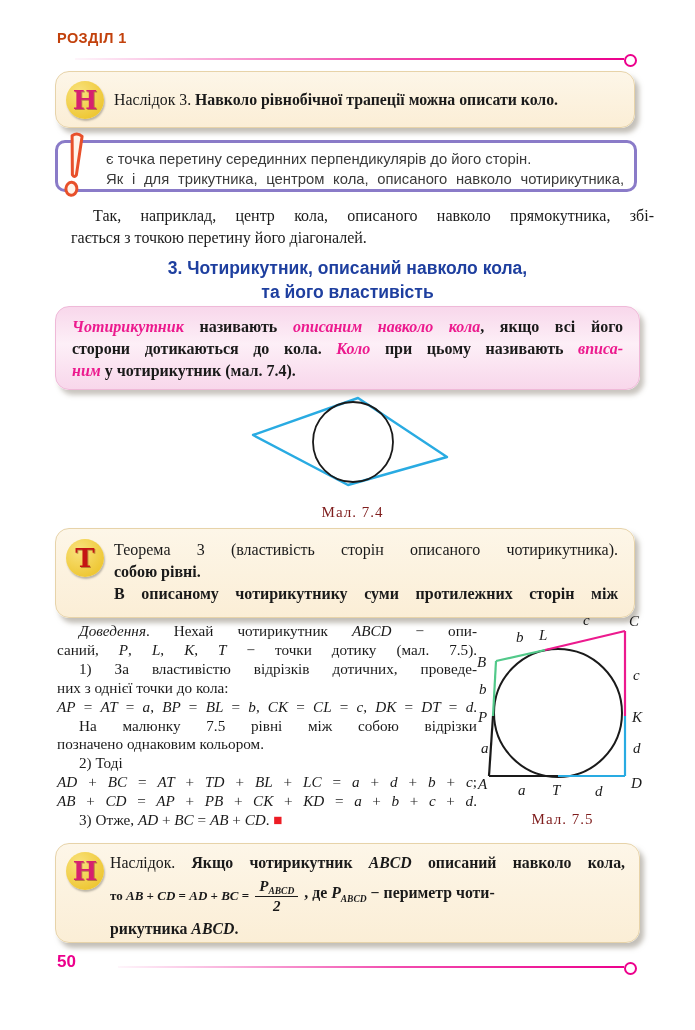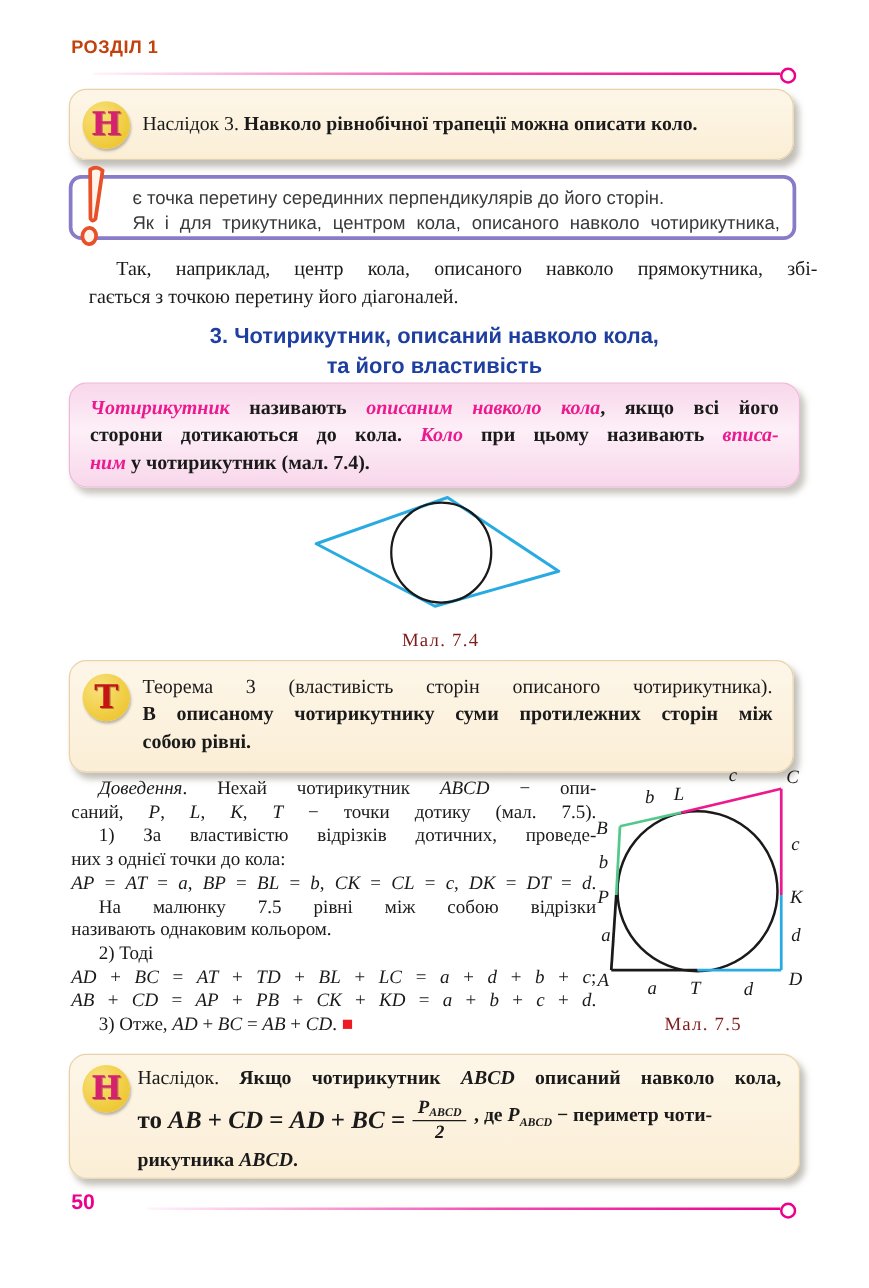--- a/index.html
+++ b/index.html
@@ -113,32 +113,32 @@
     <svg width="235" height="102" viewBox="0 0 235 102">
       <polygon points="123,5 212,64 113,92 18,42" fill="none" stroke-width="2.4" stroke-linejoin="round" stroke="#29abe2"></polygon>
       <circle cx="118" cy="49" r="40" fill="none" stroke-width="1.8" stroke="#1a1a1a"></circle>
     </svg>
     <div class="fig-caption">Мал. 7.4</div>
   </div>
 
   <div class="cream-box" style="left:55px;top:528px;width:580px;height:90px;padding:10px 16px 10px 58px;">
     <div class="badge badge-t" style="left:10px;top:10px;">Т</div>
     <div class="rich jl"><span class="seg-r">Теорема 3 (властивість сторін описаного чотирикутника).</span></div>
+    <div class="rich"><span class="seg-b">собою рівні.</span></div>
     <div class="rich jl"><span class="seg-b">В описаному чотирикутнику суми протилежних сторін між</span></div>
-    <div class="rich"><span class="seg-b">собою рівні.</span></div>
   </div>
 
   <div class="proof">
     <div class="pl ind jl"><span class="seg-i">Доведення</span><span class="seg-r">. Нехай чотирикутник </span><span class="seg-i">ABCD</span><span class="seg-r"> − опи-</span></div>
     <div class="pl jl"><span class="seg-r">саний, </span><span class="seg-i">P</span><span class="seg-r">, </span><span class="seg-i">L</span><span class="seg-r">, </span><span class="seg-i">K</span><span class="seg-r">, </span><span class="seg-i">T</span><span class="seg-r"> − точки дотику (мал. 7.5).</span></div>
     <div class="pl ind jl"><span class="seg-r">1) За властивістю відрізків дотичних, проведе-</span></div>
     <div class="pl"><span class="seg-r">них з однієї точки до кола:</span></div>
     <div class="pl jl"><span class="seg-i">AP</span><span class="seg-r"> = </span><span class="seg-i">AT</span><span class="seg-r"> = </span><span class="seg-i">a</span><span class="seg-r">, </span><span class="seg-i">BP</span><span class="seg-r"> = </span><span class="seg-i">BL</span><span class="seg-r"> = </span><span class="seg-i">b</span><span class="seg-r">, </span><span class="seg-i">CK</span><span class="seg-r"> = </span><span class="seg-i">CL</span><span class="seg-r"> = </span><span class="seg-i">c</span><span class="seg-r">, </span><span class="seg-i">DK</span><span class="seg-r"> = </span><span class="seg-i">DT</span><span class="seg-r"> = </span><span class="seg-i">d</span><span class="seg-r">.</span></div>
     <div class="pl ind jl"><span class="seg-r">На малюнку 7.5 рівні між собою відрізки</span></div>
-    <div class="pl"><span class="seg-r">називають однаковим кольором.</span></div>
+    <div class="pl"><span class="seg-r">позначено однаковим кольором.</span></div>
     <div class="pl ind"><span class="seg-r">2) Тоді</span></div>
     <div class="pl jl"><span class="seg-i">AD</span><span class="seg-r"> + </span><span class="seg-i">BC</span><span class="seg-r"> = </span><span class="seg-i">AT</span><span class="seg-r"> + </span><span class="seg-i">TD</span><span class="seg-r"> + </span><span class="seg-i">BL</span><span class="seg-r"> + </span><span class="seg-i">LC</span><span class="seg-r"> = </span><span class="seg-i">a</span><span class="seg-r"> + </span><span class="seg-i">d</span><span class="seg-r"> + </span><span class="seg-i">b</span><span class="seg-r"> + </span><span class="seg-i">c</span><span class="seg-r">;</span></div>
     <div class="pl jl"><span class="seg-i">AB</span><span class="seg-r"> + </span><span class="seg-i">CD</span><span class="seg-r"> = </span><span class="seg-i">AP</span><span class="seg-r"> + </span><span class="seg-i">PB</span><span class="seg-r"> + </span><span class="seg-i">CK</span><span class="seg-r"> + </span><span class="seg-i">KD</span><span class="seg-r"> = </span><span class="seg-i">a</span><span class="seg-r"> + </span><span class="seg-i">b</span><span class="seg-r"> + </span><span class="seg-i">c</span><span class="seg-r"> + </span><span class="seg-i">d</span><span class="seg-r">.</span></div>
     <div class="pl ind"><span class="seg-r">3) Отже, </span><span class="seg-i">AD</span><span class="seg-r"> + </span><span class="seg-i">BC</span><span class="seg-r"> = </span><span class="seg-i">AB</span><span class="seg-r"> + </span><span class="seg-i">CD</span><span class="seg-r">. </span><span class="seg-rs">■</span></div>
   </div>
 
   <div class="figure" style="left:475px;top:612px;width:175px;">
     <svg width="175" height="190" viewBox="0 0 175 190">
       <circle cx="83" cy="101" r="64" fill="none" stroke-width="2" stroke="#1a1a1a"></circle>
       <g stroke-width="2.2" stroke="#1a1a1a">
@@ -174,21 +174,21 @@
       <text class="flbl" x="120" y="184">d</text>
       <text class="flbl" x="156" y="176">D</text>
     </svg>
     <div class="fig-caption">Мал. 7.5</div>
   </div>
 
   <div class="cream-box" style="left:55px;top:843px;width:585px;height:100px;padding:8px 14px 8px 54px;">
     <div class="badge badge-n" style="left:10px;top:8px;">Н</div>
     <div class="rich jl" style="font-size:15.8px;"><span class="seg-r">Наслідок. </span><span class="seg-b">Якщо чотирикутник </span><span class="seg-bi">ABCD</span><span class="seg-b"> описаний навколо кола,</span></div>
     <div class="cor-line2">
-      <span class="rich rich-inline" style="font-size:20px;"><span class="seg-b">то </span><span class="seg-bi">AB</span><span class="seg-b"> + </span><span class="seg-bi">CD</span><span class="seg-b"> = </span><span class="seg-bi">AD</span><span class="seg-b"> + </span><span class="seg-bi">BC</span><span class="seg-b"> =</span></span>
+      <span class="rich rich-inline" style="font-size:13px;"><span class="seg-b">то </span><span class="seg-bi">AB</span><span class="seg-b"> + </span><span class="seg-bi">CD</span><span class="seg-b"> = </span><span class="seg-bi">AD</span><span class="seg-b"> + </span><span class="seg-bi">BC</span><span class="seg-b"> =</span></span>
       <span class="frac">
         <span class="frac-num">
           <span class="fnum-main">P</span>
           <span class="fsub">ABCD</span>
         </span>
         <span class="frac-den">2</span>
       </span>
       <span class="rich rich-inline" style="font-size:15.8px;"><span class="seg-b">, де </span><span class="seg-bi">P</span><span class="seg-sub">ABCD</span><span class="seg-b"> − периметр чоти-</span></span>
     </div>
     <div class="rich" style="font-size:15.8px;"><span class="seg-b">рикутника </span><span class="seg-bi">ABCD</span><span class="seg-b">.</span></div>

